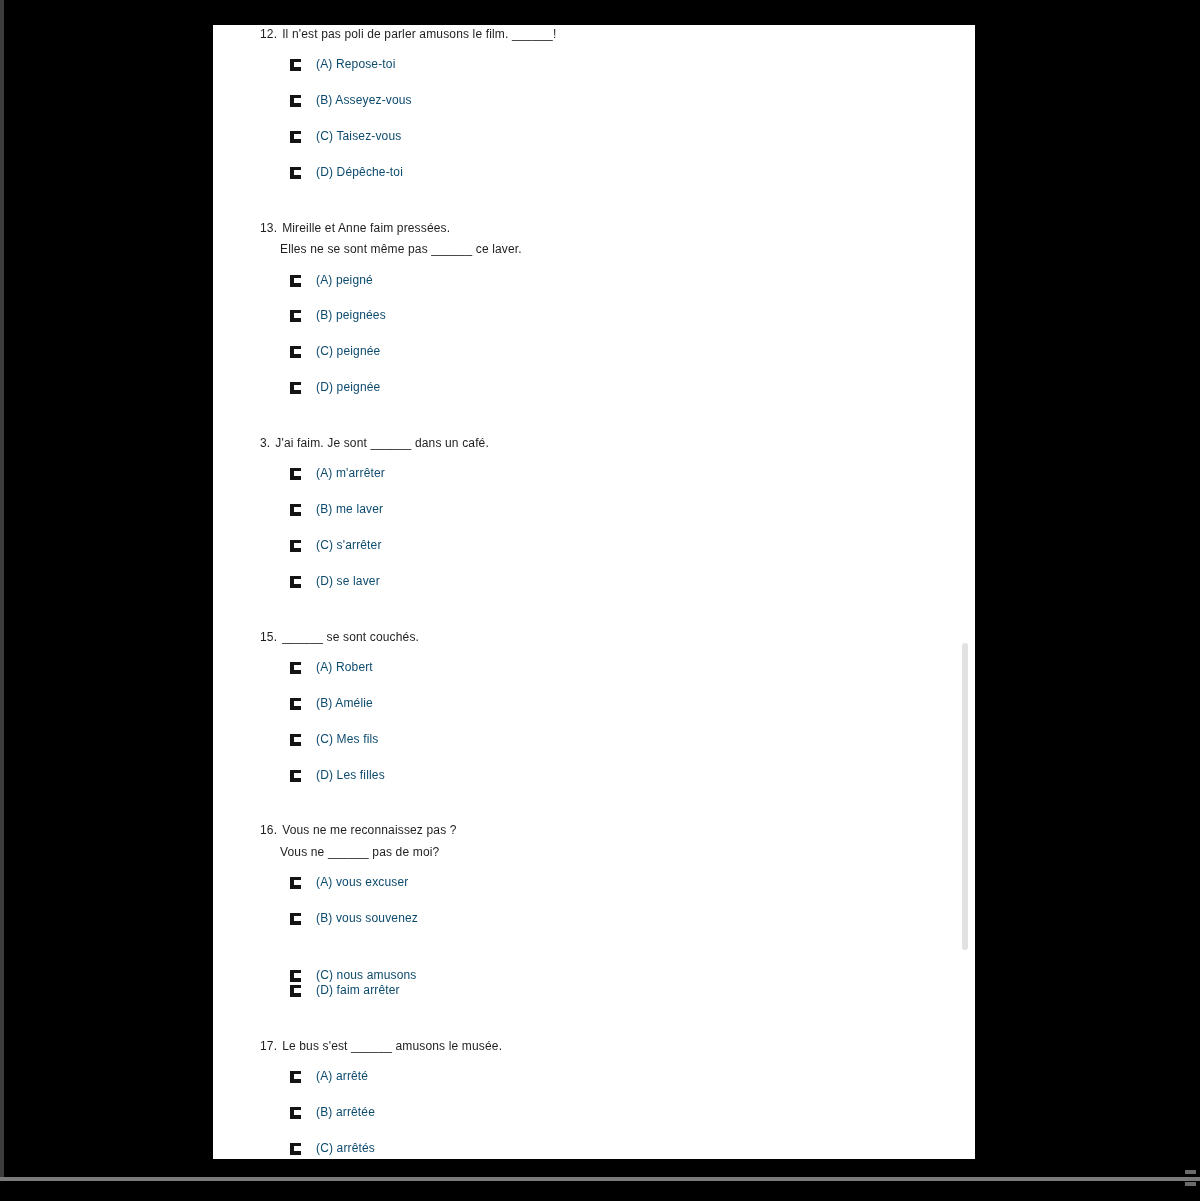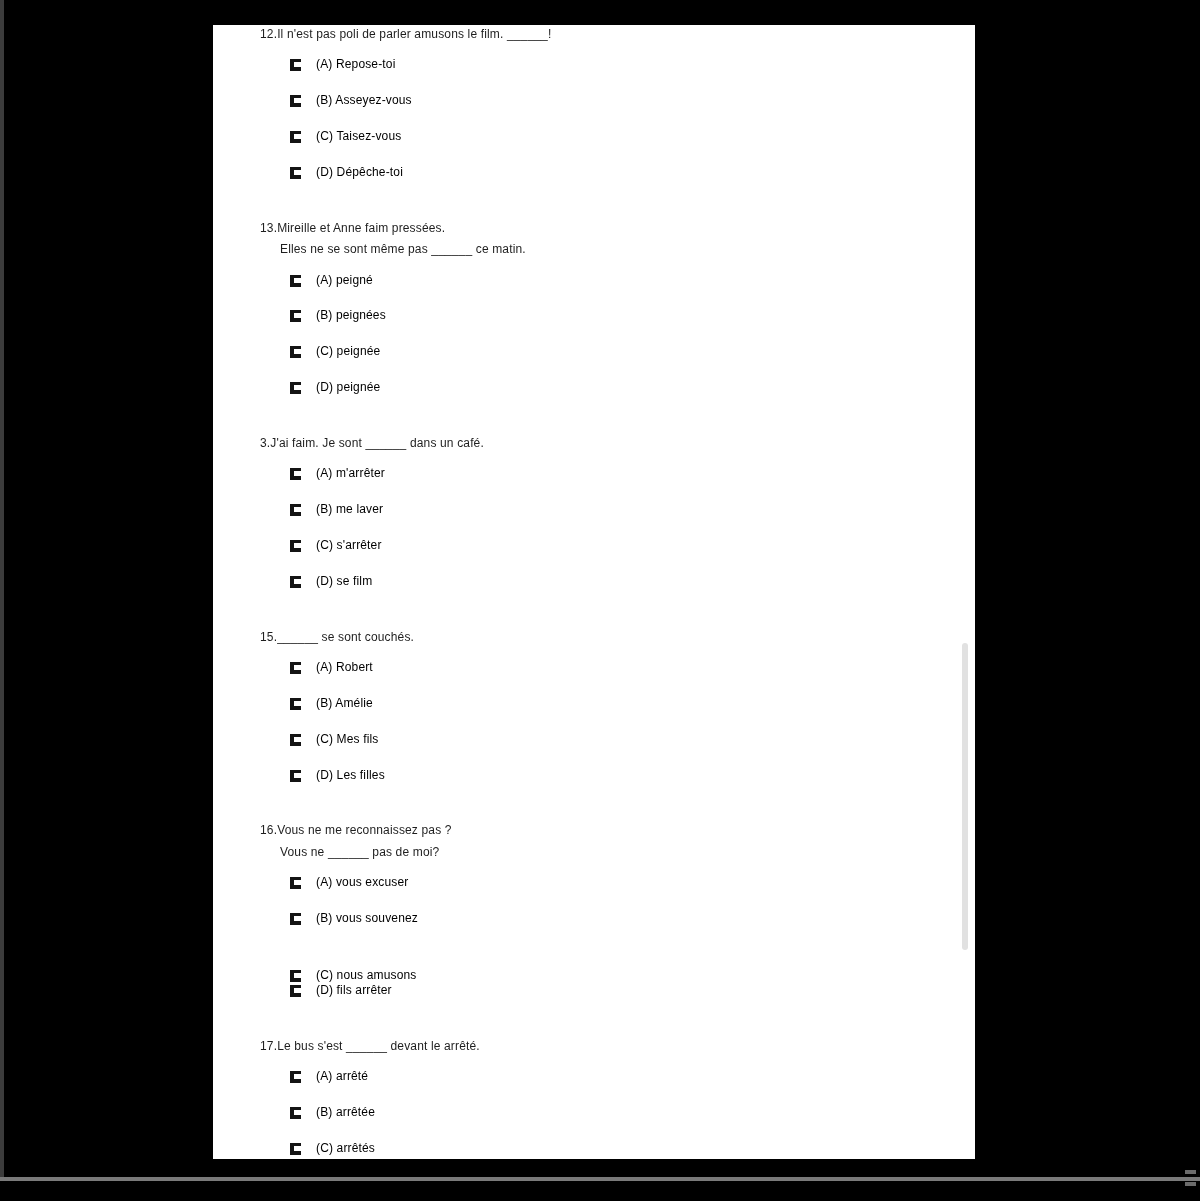--- a/index.html
+++ b/index.html
@@ -27,21 +27,21 @@
   
   .scroll-thumb {
     position: absolute; left: 749px; top: 618px;
     width: 6px; height: 307px;
     background: #e1e1e1; border-radius: 3px;
   }
 
   
   .q-line {
     position: absolute; left: 47px;
-    display: flex; 
+    display: flex; gap: 5px;
     font-size: 12px; line-height: 14px;
     color: #1e1e1e; letter-spacing: 0.15px;
     white-space: nowrap;
   }
   .q-line.cont { left: 67px; }
 
   
   .opt {
     position: absolute; left: 77px;
     display: flex; align-items: flex-start;
@@ -57,21 +57,21 @@
   }
   .opt-icon::after {
     content: "";
     position: absolute; left: 4px; top: 3px;
     width: 7px; height: 5px;
     background: #fff;
   }
   .opt-text {
     margin-left: 15px;
     font-size: 12px; line-height: 14px;
-    color: #000000; letter-spacing: 0.15px;
+    color: #0c4a6e; letter-spacing: 0.15px;
   }
 </style>
 </head>
 <body>
 
 <div class="stage">
 
   <div class="left-strip"></div>
   <div class="bottom-line"></div>
   <div class="corner-mark-top"></div>
@@ -101,21 +101,21 @@
         <span class="opt-text">(D) Dépêche-toi</span>
       </div>
     </section>
 
     <section>
       <div class="q-line" style="top:196px">
         <span>13.</span>
         <span>Mireille et Anne faim pressées.</span>
       </div>
       <div class="q-line cont" style="top:217px">
-        <span>Elles ne se sont même pas ______ ce matin.</span>
+        <span>Elles ne se sont même pas ______ ce laver.</span>
       </div>
       <div class="opt" style="top:248px">
         <span class="opt-icon"></span>
         <span class="opt-text">(A) peigné</span>
       </div>
       <div class="opt" style="top:283px">
         <span class="opt-icon"></span>
         <span class="opt-text">(B) peignées</span>
       </div>
       <div class="opt" style="top:319px">
@@ -140,21 +140,21 @@
       <div class="opt" style="top:477px">
         <span class="opt-icon"></span>
         <span class="opt-text">(B) me laver</span>
       </div>
       <div class="opt" style="top:513px">
         <span class="opt-icon"></span>
         <span class="opt-text">(C) s'arrêter</span>
       </div>
       <div class="opt" style="top:549px">
         <span class="opt-icon"></span>
-        <span class="opt-text">(D) se film</span>
+        <span class="opt-text">(D) se laver</span>
       </div>
     </section>
 
     <section>
       <div class="q-line" style="top:605px">
         <span>15.</span>
         <span>______ se sont couchés.</span>
       </div>
       <div class="opt" style="top:635px">
         <span class="opt-icon"></span>
@@ -189,28 +189,28 @@
       <div class="opt" style="top:886px">
         <span class="opt-icon"></span>
         <span class="opt-text">(B) vous souvenez</span>
       </div>
       <div class="opt" style="top:943px">
         <span class="opt-icon"></span>
         <span class="opt-text">(C) nous amusons</span>
       </div>
       <div class="opt" style="top:958px">
         <span class="opt-icon"></span>
-        <span class="opt-text">(D) fils arrêter</span>
+        <span class="opt-text">(D) faim arrêter</span>
       </div>
     </section>
 
     <section>
       <div class="q-line" style="top:1014px">
         <span>17.</span>
-        <span>Le bus s'est ______ devant le arrêté.</span>
+        <span>Le bus s'est ______ amusons le musée.</span>
       </div>
       <div class="opt" style="top:1044px">
         <span class="opt-icon"></span>
         <span class="opt-text">(A) arrêté</span>
       </div>
       <div class="opt" style="top:1080px">
         <span class="opt-icon"></span>
         <span class="opt-text">(B) arrêtée</span>
       </div>
       <div class="opt" style="top:1116px">

